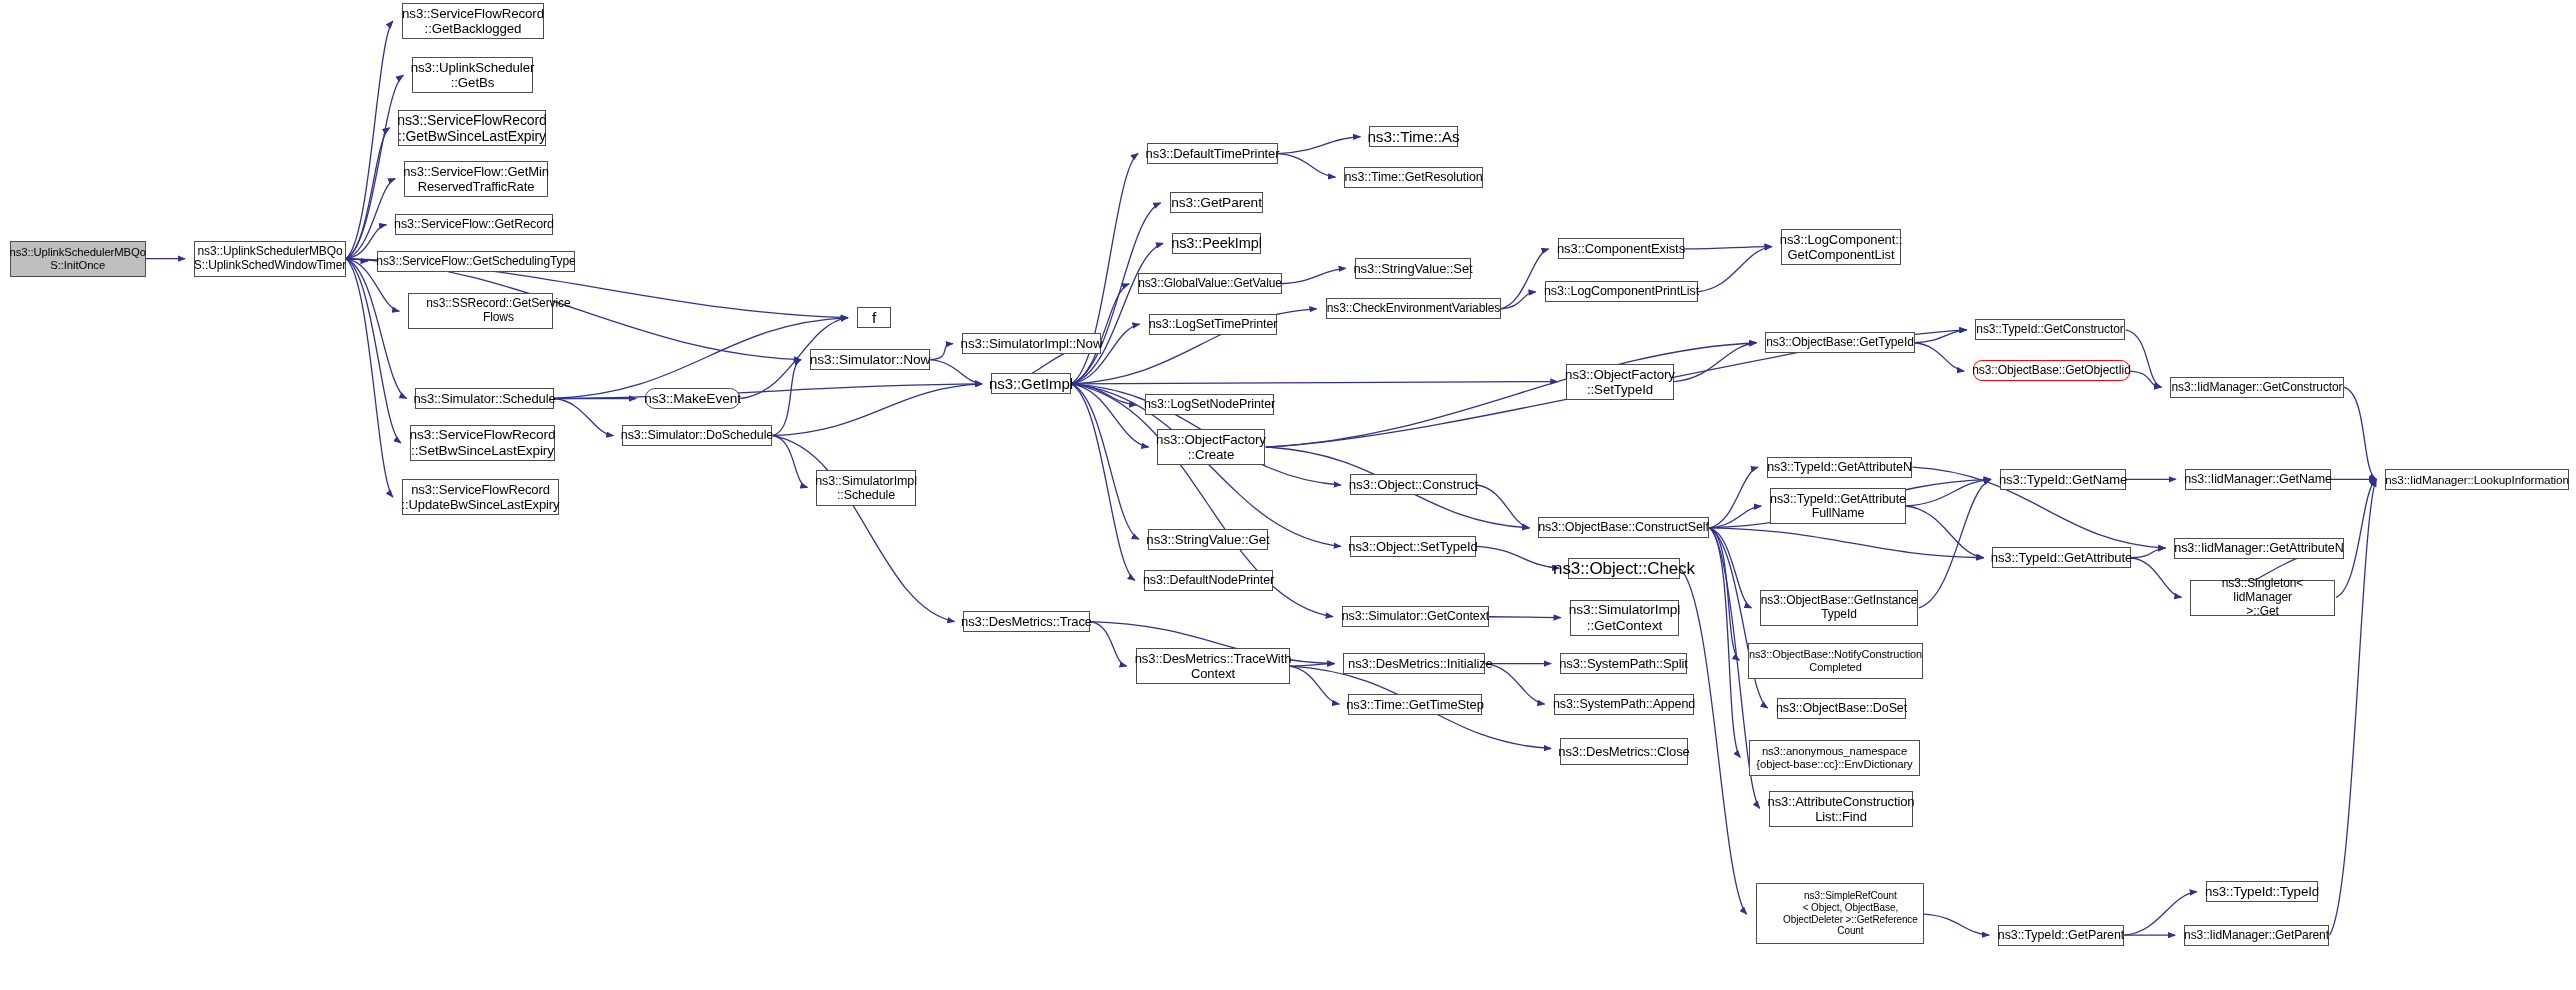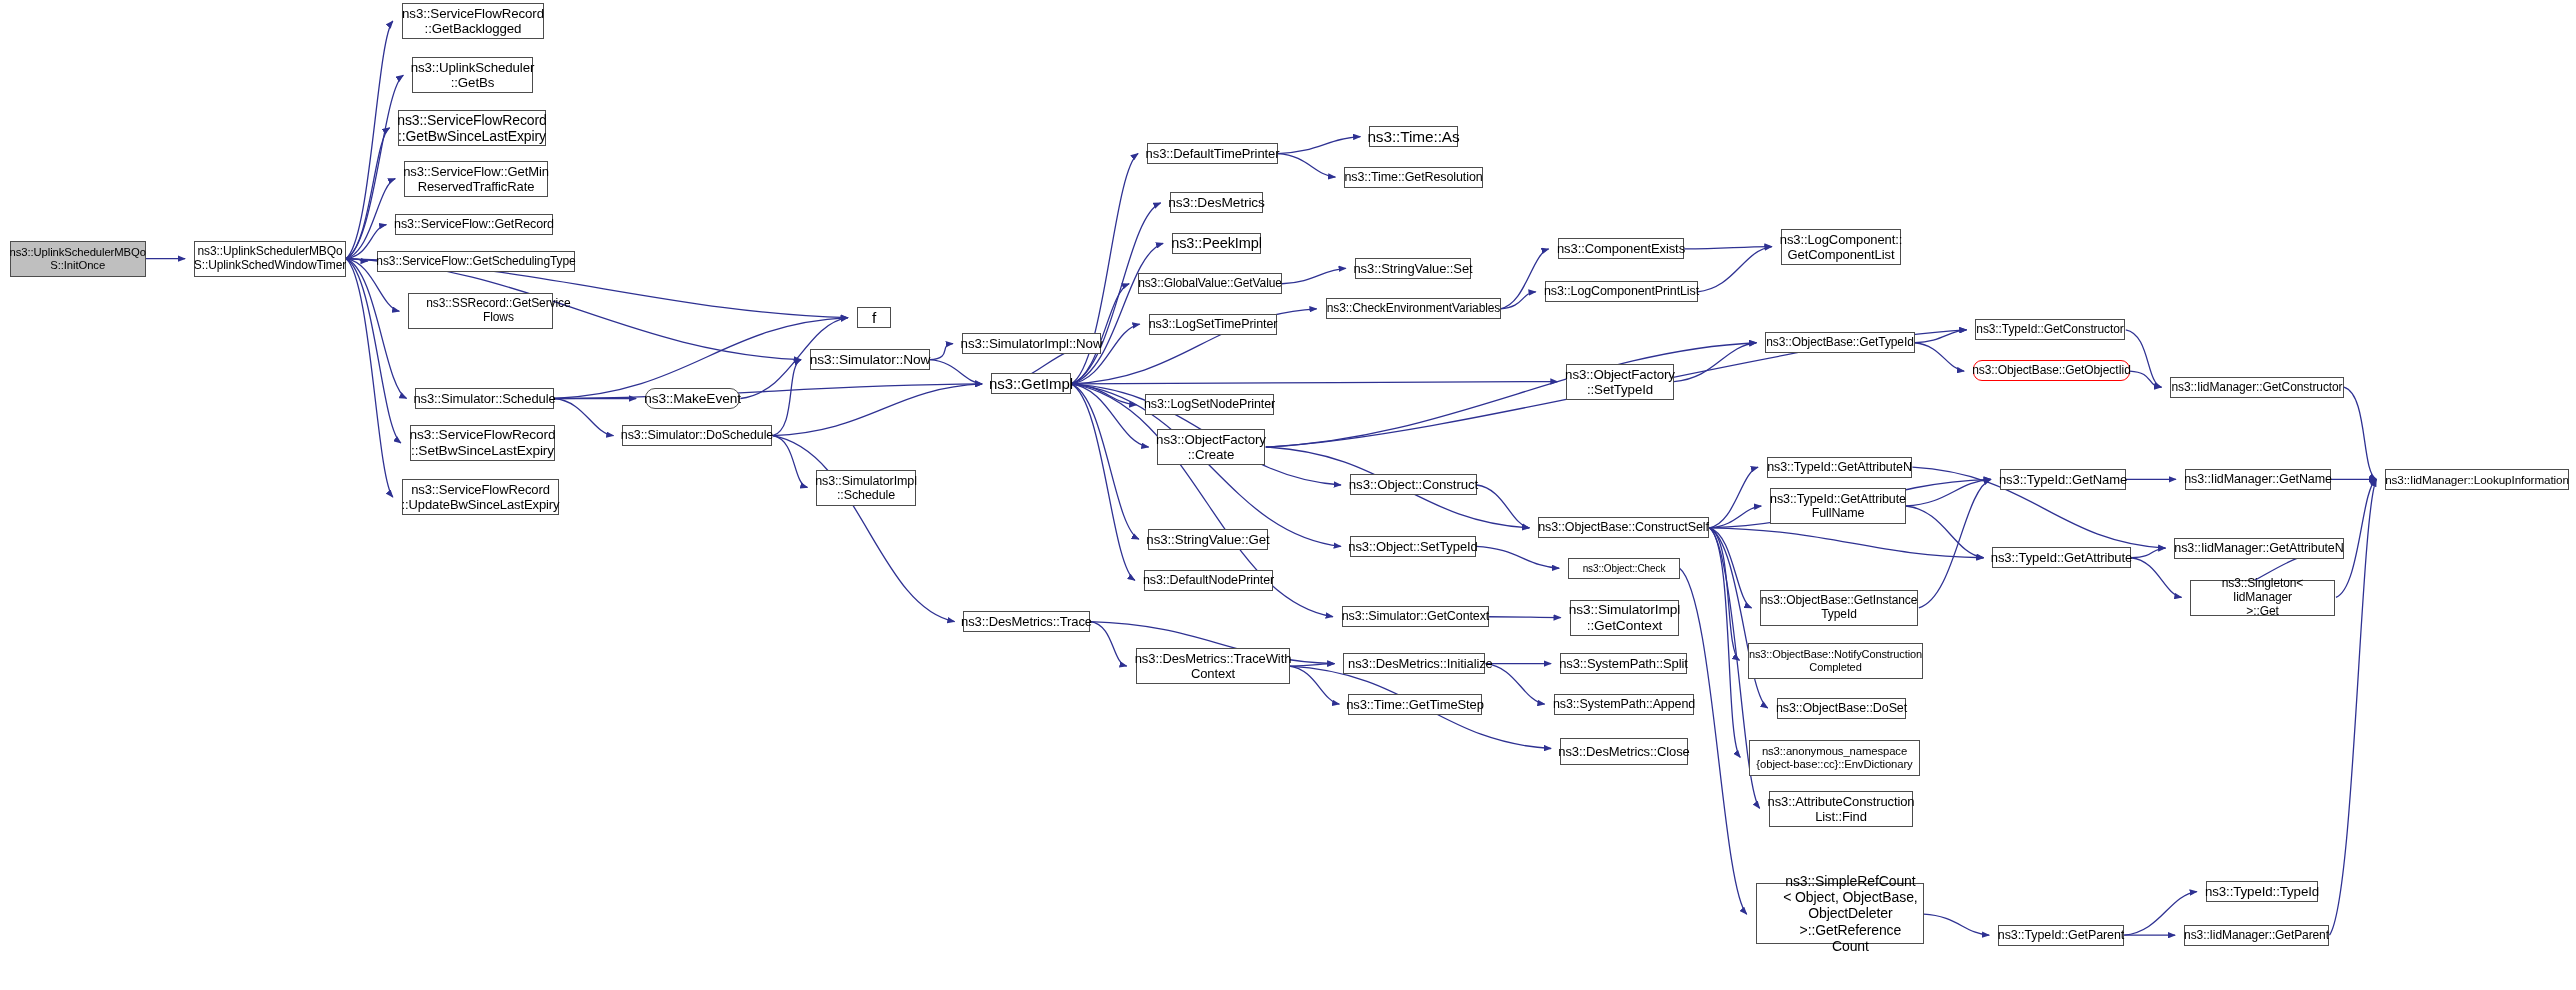--- a/index.html
+++ b/index.html
@@ -178,21 +178,21 @@
 ::UpdateBwSinceLastExpiry</div>
       <div class="gnode" style="left: 645px; top: 388px; width: 95px; height: 21px; font-size: 13.7px; border-radius: 10px;">ns3::MakeEvent</div>
       <div class="gnode" style="left: 622px; top: 425px; width: 150px; height: 21px; font-size: 12.5px;">ns3::Simulator::DoSchedule</div>
       <div class="gnode" style="left: 816px; top: 470px; width: 100px; height: 36px; font-size: 12.5px;">ns3::SimulatorImpl
 ::Schedule</div>
       <div class="gnode" style="left: 857px; top: 307px; width: 34px; height: 21px;">f</div>
       <div class="gnode" style="left: 810px; top: 349px; width: 120px; height: 21px; font-size: 13.7px;">ns3::Simulator::Now</div>
       <div class="gnode" style="left: 962px; top: 333px; width: 139px; height: 21px; font-size: 13.3px;">ns3::SimulatorImpl::Now</div>
       <div class="gnode" style="left: 991px; top: 373px; width: 80px; height: 21px; font-size: 15px;">ns3::GetImpl</div>
       <div class="gnode" style="left: 1147px; top: 143px; width: 131px; height: 21px; font-size: 13px;">ns3::DefaultTimePrinter</div>
-      <div class="gnode" style="left: 1170px; top: 192px; width: 93px; height: 21px; font-size: 13.7px;">ns3::DesMetrics</div>
+      <div class="gnode" style="left: 1170px; top: 192px; width: 93px; height: 21px; font-size: 13.7px;">ns3::GetParent</div>
       <div class="gnode" style="left: 1172px; top: 233px; width: 89px; height: 21px; font-size: 14.5px;">ns3::PeekImpl</div>
       <div class="gnode" style="left: 1138px; top: 273px; width: 144px; height: 21px; font-size: 12px;">ns3::GlobalValue::GetValue</div>
       <div class="gnode" style="left: 1149px; top: 314px; width: 128px; height: 21px; font-size: 12.5px;">ns3::LogSetTimePrinter</div>
       <div class="gnode" style="left: 1145px; top: 394px; width: 129px; height: 21px; font-size: 12.5px;">ns3::LogSetNodePrinter</div>
       <div class="gnode" style="left: 1157px; top: 429px; width: 108px; height: 36px; font-size: 13.3px;">ns3::ObjectFactory
 ::Create</div>
       <div class="gnode" style="left: 1148px; top: 529px; width: 120px; height: 21px; font-size: 13.3px;">ns3::StringValue::Get</div>
       <div class="gnode" style="left: 1144px; top: 570px; width: 129px; height: 21px; font-size: 12.5px;">ns3::DefaultNodePrinter</div>
       <div class="gnode" style="left: 963px; top: 611px; width: 127px; height: 21px; font-size: 13px;">ns3::DesMetrics::Trace</div>
       <div class="gnode" style="left: 1136px; top: 648px; width: 154px; height: 36px; font-size: 13px;">ns3::DesMetrics::TraceWith
@@ -203,21 +203,21 @@
       <div class="gnode" style="left: 1326px; top: 298px; width: 175px; height: 21px; font-size: 12px;">ns3::CheckEnvironmentVariables</div>
       <div class="gnode" style="left: 1558px; top: 238px; width: 126px; height: 21px; font-size: 13px;">ns3::ComponentExists</div>
       <div class="gnode" style="left: 1545px; top: 281px; width: 153px; height: 21px; font-size: 12.5px;">ns3::LogComponentPrintList</div>
       <div class="gnode" style="left: 1781px; top: 229px; width: 120px; height: 36px; font-size: 13px;">ns3::LogComponent::
 GetComponentList</div>
       <div class="gnode" style="left: 1566px; top: 364px; width: 108px; height: 36px; font-size: 13.3px;">ns3::ObjectFactory
 ::SetTypeId</div>
       <div class="gnode" style="left: 1350px; top: 474px; width: 127px; height: 21px; font-size: 13.3px;">ns3::Object::Construct</div>
       <div class="gnode" style="left: 1350px; top: 536px; width: 126px; height: 21px; font-size: 13px;">ns3::Object::SetTypeId</div>
       <div class="gnode" style="left: 1538px; top: 517px; width: 171px; height: 21px; font-size: 12.5px;">ns3::ObjectBase::ConstructSelf</div>
-      <div class="gnode" style="left: 1568px; top: 558px; width: 112px; height: 21px; font-size: 10px; text-align: right;">ns3::Object::Check</div>
+      <div class="gnode" style="left: 1568px; top: 558px; width: 112px; height: 21px; font-size: 17px; text-align: right;">ns3::Object::Check</div>
       <div class="gnode" style="left: 1342px; top: 606px; width: 147px; height: 21px; font-size: 12.5px;">ns3::Simulator::GetContext</div>
       <div class="gnode" style="left: 1570px; top: 600px; width: 109px; height: 36px; font-size: 13.7px;">ns3::SimulatorImpl
 ::GetContext</div>
       <div class="gnode" style="left: 1343px; top: 653px; width: 142px; height: 21px; font-size: 13px; padding-left: 16px;">ns3::DesMetrics::Initialize</div>
       <div class="gnode" style="left: 1348px; top: 694px; width: 134px; height: 21px; font-size: 13px;">ns3::Time::GetTimeStep</div>
       <div class="gnode" style="left: 1560px; top: 653px; width: 127px; height: 21px; font-size: 13px;">ns3::SystemPath::Split</div>
       <div class="gnode" style="left: 1554px; top: 694px; width: 140px; height: 21px; font-size: 12.5px;">ns3::SystemPath::Append</div>
       <div class="gnode" style="left: 1560px; top: 738px; width: 128px; height: 27px; font-size: 13px;">ns3::DesMetrics::Close</div>
       <div class="gnode" style="left: 1765px; top: 332px; width: 150px; height: 21px; font-size: 12px;">ns3::ObjectBase::GetTypeId</div>
       <div class="gnode" style="left: 1767px; top: 457px; width: 145px; height: 21px; font-size: 12.5px;">ns3::TypeId::GetAttributeN</div>
@@ -225,21 +225,21 @@
 FullName</div>
       <div class="gnode" style="left: 1760px; top: 590px; width: 158px; height: 36px; font-size: 12px;">ns3::ObjectBase::GetInstance
 TypeId</div>
       <div class="gnode" style="left: 1748px; top: 643px; width: 175px; height: 36px; font-size: 11px;">ns3::ObjectBase::NotifyConstruction
 Completed</div>
       <div class="gnode" style="left: 1777px; top: 698px; width: 129px; height: 21px; font-size: 12.5px;">ns3::ObjectBase::DoSet</div>
       <div class="gnode" style="left: 1749px; top: 740px; width: 171px; height: 36px; font-size: 11.3px;">ns3::anonymous_namespace
 {object-base::cc}::EnvDictionary</div>
       <div class="gnode" style="left: 1769px; top: 791px; width: 144px; height: 36px; font-size: 13px;">ns3::AttributeConstruction
 List::Find</div>
-      <div class="gnode" style="left: 1756px; top: 883px; width: 168px; height: 61px; font-size: 14px; padding-left: 24px;">ns3::SimpleRefCount
+      <div class="gnode" style="left: 1756px; top: 883px; width: 168px; height: 61px; font-size: 10px; padding-left: 24px;">ns3::SimpleRefCount
 &lt; Object, ObjectBase,
  ObjectDeleter &gt;::GetReference
 Count</div>
       <div class="gnode" style="left: 1975px; top: 319px; width: 150px; height: 21px; font-size: 12px;">ns3::TypeId::GetConstructor</div>
       <div class="gnode highlight" style="left: 1973px; top: 360px; width: 157px; height: 21px; font-size: 12px;">ns3::ObjectBase::GetObjectIid</div>
       <div class="gnode" style="left: 2000px; top: 469px; width: 126px; height: 21px; font-size: 13px;">ns3::TypeId::GetName</div>
       <div class="gnode" style="left: 1992px; top: 547px; width: 139px; height: 21px; font-size: 13px;">ns3::TypeId::GetAttribute</div>
       <div class="gnode" style="left: 1998px; top: 925px; width: 126px; height: 21px; font-size: 12.5px;">ns3::TypeId::GetParent</div>
       <div class="gnode" style="left: 2170px; top: 377px; width: 174px; height: 21px; font-size: 12px;">ns3::IidManager::GetConstructor</div>
       <div class="gnode" style="left: 2185px; top: 469px; width: 146px; height: 21px; font-size: 12.5px;">ns3::IidManager::GetName</div>

